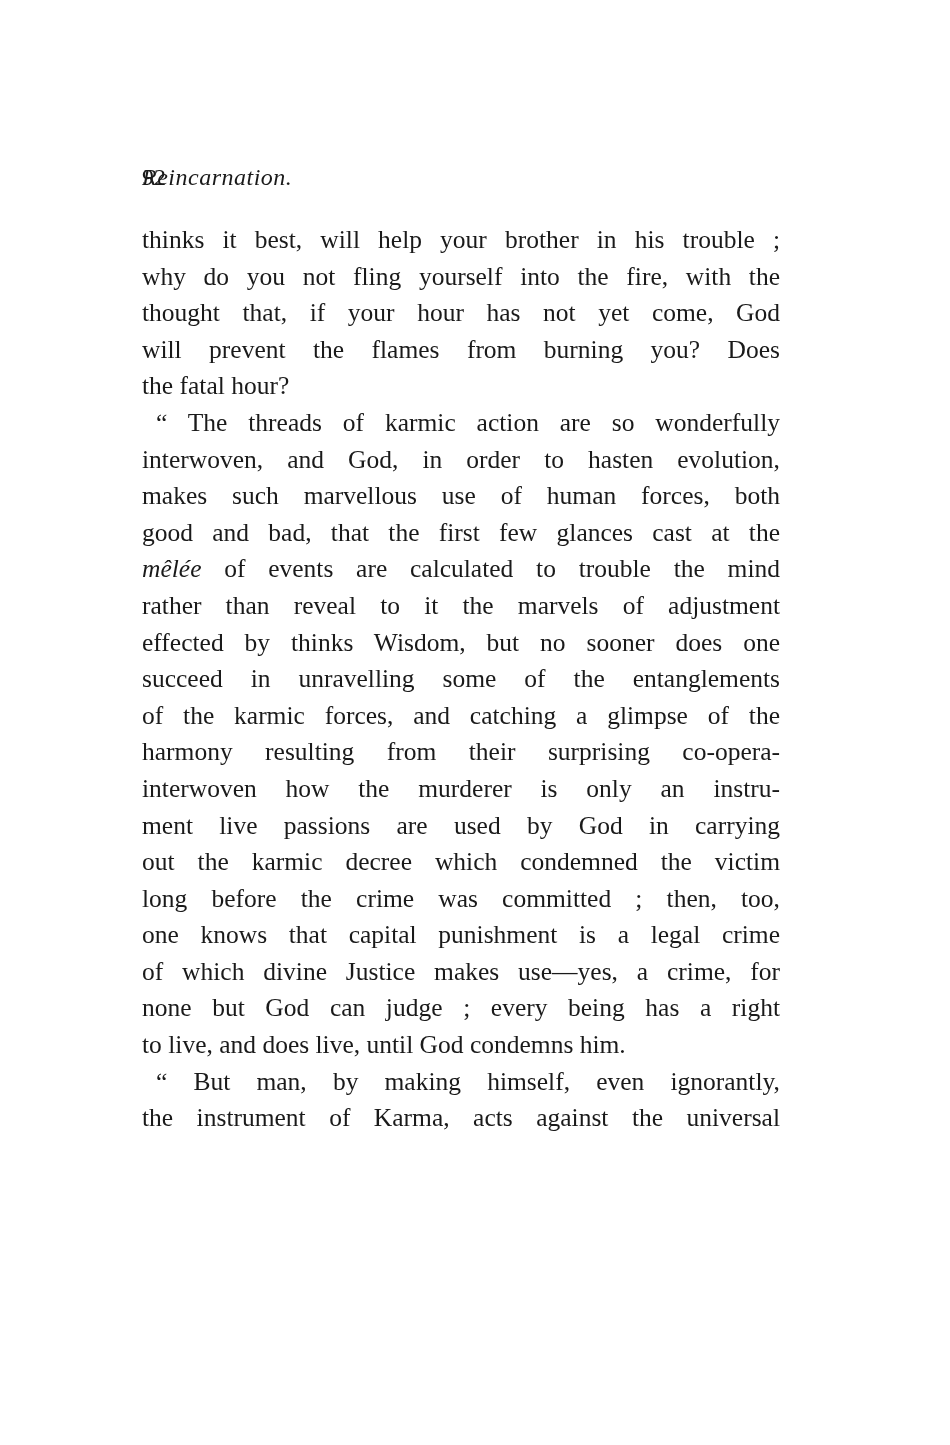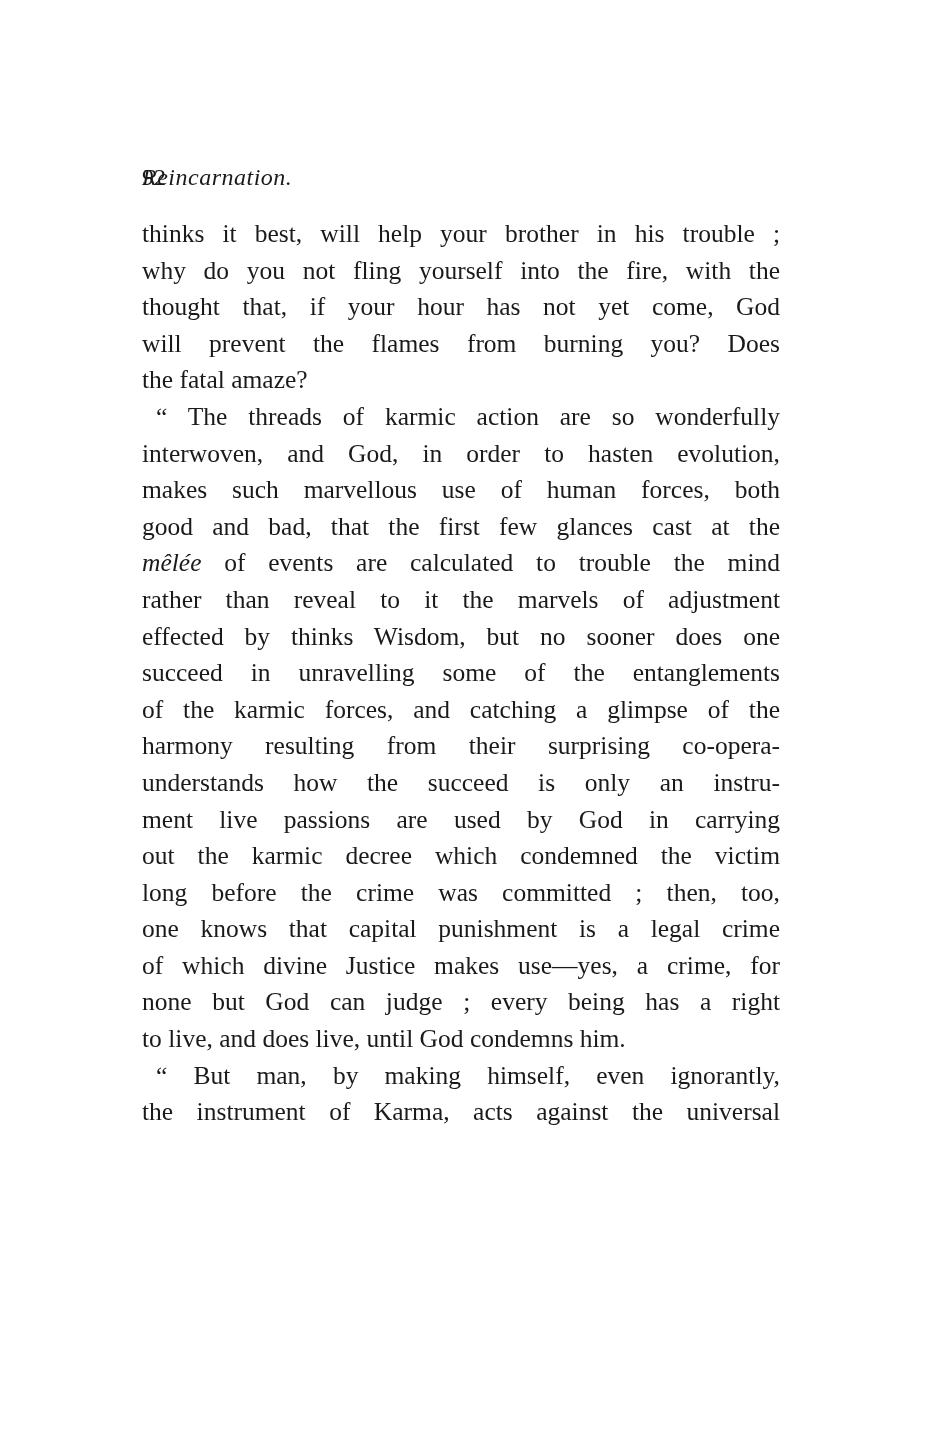--- a/index.html
+++ b/index.html
@@ -37,21 +37,21 @@
       position: absolute;
       left: 0;
       right: 16px;
       top: 4px;
       text-align: left;
       font-style: italic;
       font-size: 24px;
       letter-spacing: 0.5px;
     }
     .body-text {
-      margin-top: 16px;
+      margin-top: 22px;
     }
     .line {
       display: block;
       height: 36.6px;
       line-height: 36.6px;
       font-size: 25.5px;
       white-space: nowrap;
       text-align: justify;
       text-align-last: justify;
     }
@@ -74,35 +74,35 @@
     <span class="running-title">Reincarnation.</span>
   </div>
 
   <div class="body-text">
 
     <div class="paragraph">
       <span class="line">thinks it best, will help your brother in his trouble ;</span>
       <span class="line">why do you not fling yourself into the fire, with the</span>
       <span class="line">thought that, if your hour has not yet come, God</span>
       <span class="line">will prevent the flames from burning you?  Does</span>
-      <span class="line last">the fatal amaze?</span>
+      <span class="line last">the fatal hour?</span>
     </div>
 
     <div class="paragraph">
       <span class="line indent">“ The threads of karmic action are so wonderfully</span>
       <span class="line">interwoven, and God, in order to hasten evolution,</span>
       <span class="line">makes such marvellous use of human forces, both</span>
       <span class="line">good and bad, that the first few glances cast at the</span>
       <span class="line"><span class="it">mêlée</span><span> of events are calculated to trouble the mind</span></span>
       <span class="line">rather than reveal to it the marvels of adjustment</span>
       <span class="line">effected by thinks Wisdom, but no sooner does one</span>
       <span class="line">succeed in unravelling some of the entanglements</span>
       <span class="line">of the karmic forces, and catching a glimpse of the</span>
       <span class="line">harmony resulting from their surprising co-opera-</span>
-      <span class="line">understands how the succeed is only an instru-</span>
+      <span class="line">interwoven how the murderer is only an instru-</span>
       <span class="line">ment live passions are used by God in carrying</span>
       <span class="line">out the karmic decree which condemned the victim</span>
       <span class="line">long before the crime was committed ; then, too,</span>
       <span class="line">one knows that capital punishment is a legal crime</span>
       <span class="line">of which divine Justice makes use—yes, a crime, for</span>
       <span class="line">none but God can judge ; every being has a right</span>
       <span class="line last">to live, and does live, until God condemns him.</span>
     </div>
 
     <div class="paragraph">

